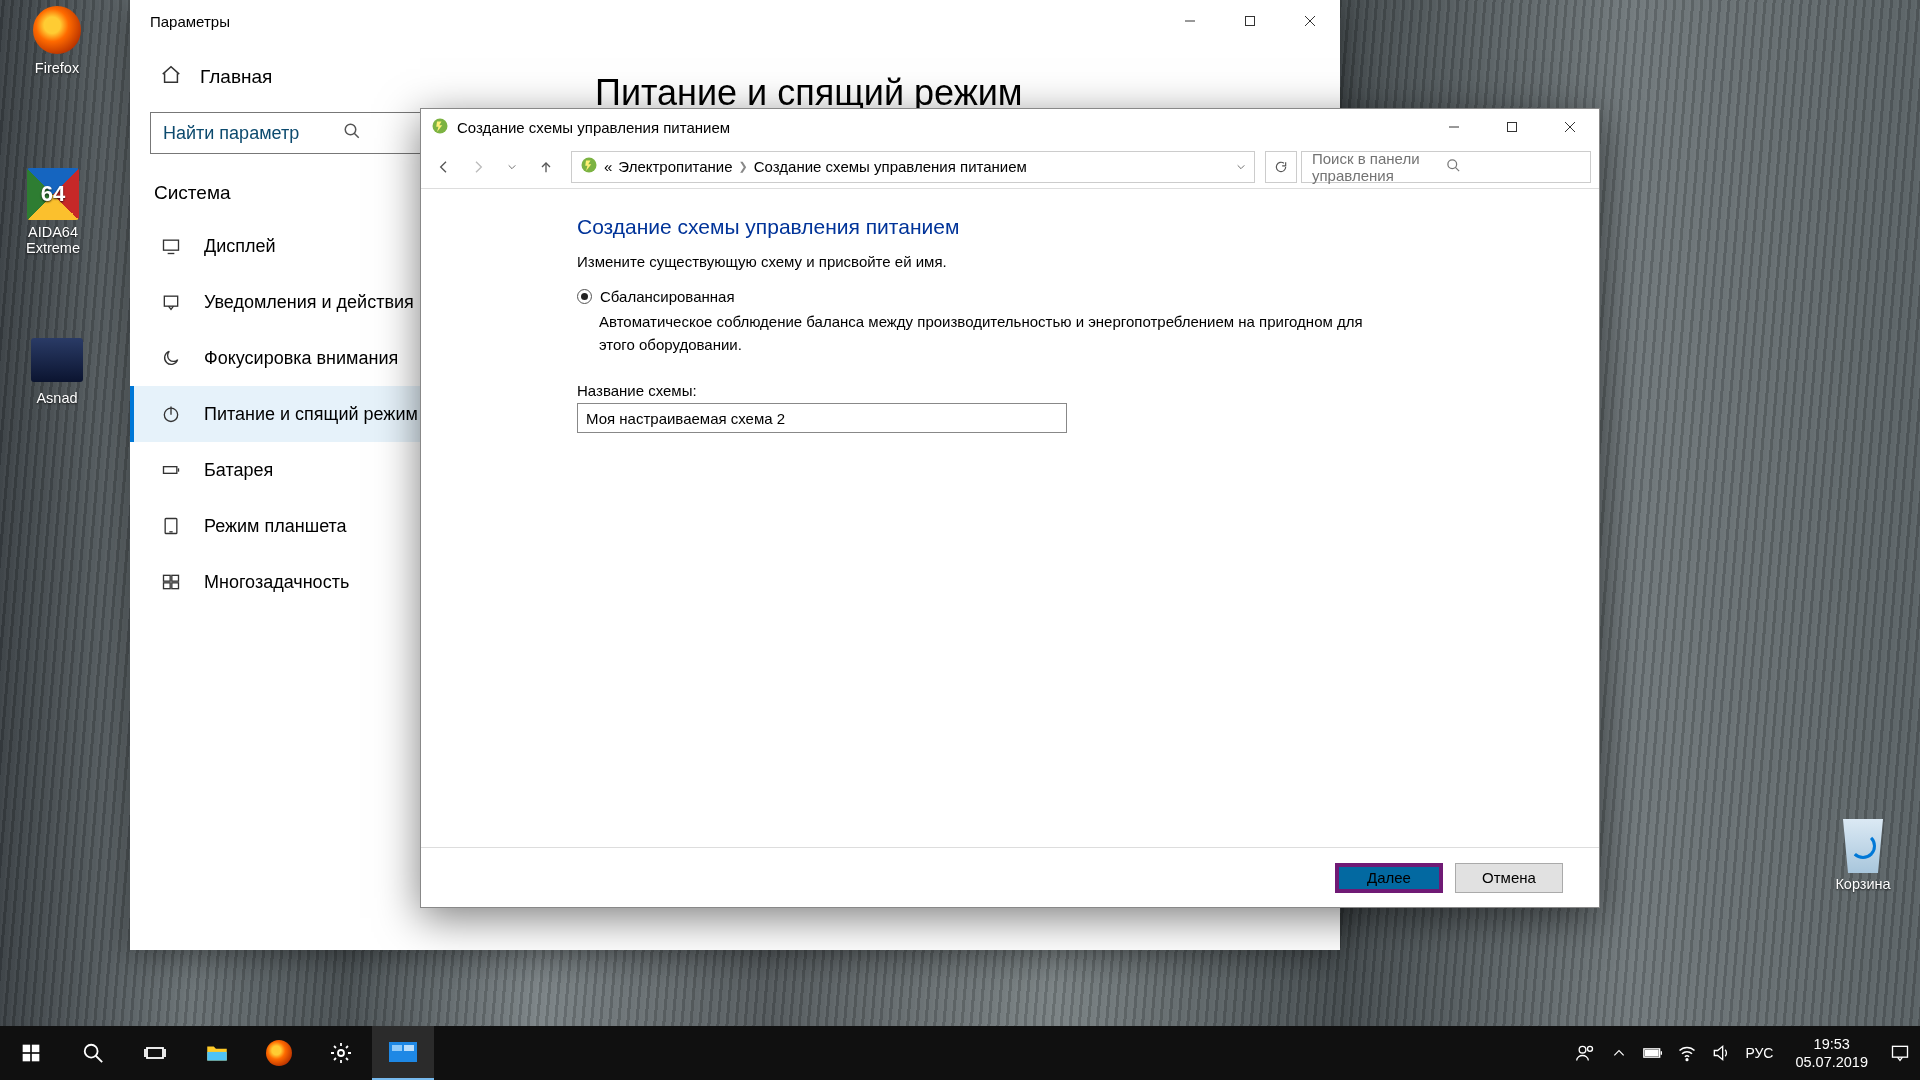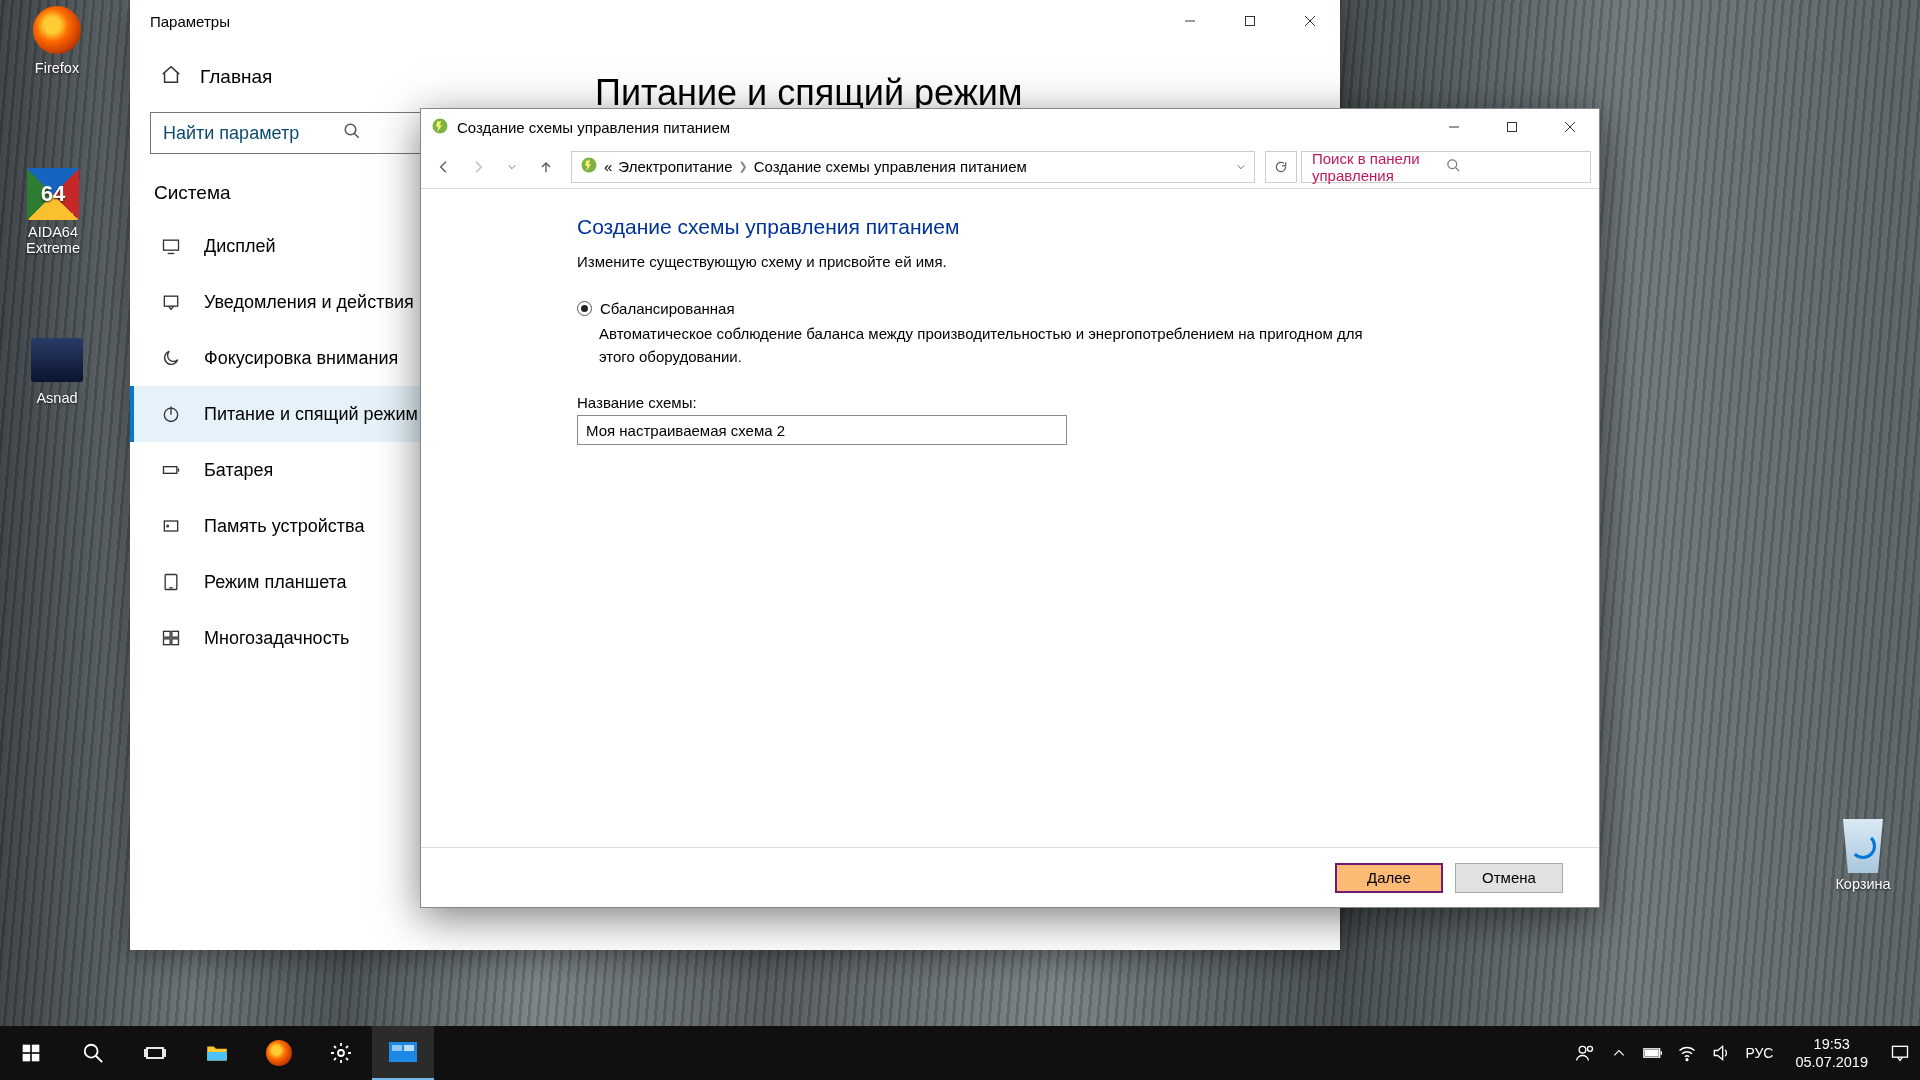--- a/index.html
+++ b/index.html
@@ -49,34 +49,34 @@
   }
   .cp-titlebar { height: 36px; display: flex; align-items: center; padding-left: 10px; font-size: 15px; gap: 8px;}
   .cp-titlebar .winctrls .winctrl { height: 36px; width: 58px; }
   .cp-toolbar { height: 44px; border-bottom: 1px solid #ddd; display: flex; align-items: center; padding: 0 8px; gap: 4px; font-size: 15px;}
   .cp-toolbar .navbtn { width: 30px; height: 30px; display:flex; align-items:center; justify-content:center; color:#666; }
   .cp-toolbar .navbtn.disabled { color: #bbb; }
   .addrbar { flex: 1; height: 32px; border: 1px solid #ccc; display:flex; align-items:center; padding: 0 8px; gap: 6px; margin: 0 6px;}
   .addrbar .crumb { color: #000; }
   .addrbar .sep { color: #888; font-size: 11px;}
   .refresh { width: 32px; height:32px; border:1px solid #ccc; display:flex;align-items:center;justify-content:center; }
-  .cp-search { width: 290px; height: 32px; border: 1px solid #ccc; display:flex; align-items:center; padding: 0 10px; color:#be185d; font-size:15px;}
+  .cp-search { width: 290px; height: 32px; border: 1px solid #ccc; display:flex; align-items:center; padding: 0 10px; color:#737373; font-size:15px;}
   .cp-search span { flex:1; }
   .cp-content { flex: 1; padding: 26px 40px 0 156px; overflow: hidden; }
   .cp-heading { color: #003399; font-size: 21px; margin-bottom: 14px; font-weight: 400;}
-  .cp-sub { font-size: 15px; margin-bottom: 30px; }
+  .cp-sub { font-size: 15px; margin-bottom: 18px; }
   .radio-row { display:flex; align-items:center; gap:8px; font-size: 15px; margin-bottom: 6px;}
   .radio { width:15px; height:15px; border-radius:50%; border:1px solid #555; position:relative; }
   .radio::after{content:''; position:absolute; inset:3px; border-radius:50%; background:#222;}
   .plan-desc { font-size: 15px; padding-left: 22px; max-width: 790px; line-height: 1.5; margin-bottom: 26px;}
   .field-label { font-size:15px; margin-bottom: 4px;}
   .text-input { width: 490px; height: 30px; border: 1px solid #888; padding: 0 8px; font-size: 15px; display:flex; align-items:center;}
   .cp-footer { height: 60px; border-top: 1px solid #ddd; display:flex; align-items:center; justify-content:flex-end; gap: 12px; padding-right: 36px;}
   .btn { min-width: 108px; height: 30px; border: 1px solid #aaa; background: #e1e1e1; font-size:15px; display:flex; align-items:center; justify-content:center; }
-  .btn.primary { border: 2px solid #701a75; background:#fdba74; }
+  .btn.primary { border: 4px solid #701a75; background:#0369a1; }
 
   
   .taskbar { position:absolute; left:0; bottom:0; right:0; height:54px; background:#101010; display:flex; align-items:center; color:#fff; }
   .tbtn { width:62px; height:54px; display:flex; align-items:center; justify-content:center; }
   .tbtn.active { background:#2b2b2b; border-bottom: 2px solid #76b9ed;}
   .tray { margin-left:auto; display:flex; align-items:center; height:54px; gap: 14px; padding: 4px 10px; font-size: 14px;}
   .clock { text-align:center; line-height:1.25; font-size: 14.5px; padding: 0 8px;}
   .tray .ic { width:20px; display:flex; justify-content:center;}
 
   .battery-icon{ height:34px; width:60px; position:relative; background:linear-gradient(180deg,#ff8a00,#e23400 60%,#b00000); border-radius:6px;}
@@ -193,29 +193,20 @@
           <span>Питание и спящий режим</span>
         </div>
       <div class="nav-item">
           <span class="ic">
             <svg width="20" height="20" viewBox="0 0 24 24" fill="none" stroke="#333" stroke-width="1.6">
               <rect x="3" y="8" width="16" height="8"></rect>
               <line x1="21" y1="10" x2="21" y2="14"></line>
             </svg>
           </span>
           <span>Батарея</span>
-        </div>
-      <div class="nav-item">
-          <span class="ic">
-            <svg width="20" height="20" viewBox="0 0 24 24" fill="none" stroke="#333" stroke-width="1.6">
-              <rect x="4" y="6" width="16" height="12"></rect>
-              <circle cx="8" cy="12" r="1"></circle>
-            </svg>
-          </span>
-          <span>Память устройства</span>
         </div>
       <div class="nav-item">
           <span class="ic">
             <svg width="20" height="20" viewBox="0 0 24 24" fill="none" stroke="#333" stroke-width="1.6">
               <rect x="5" y="3" width="14" height="18" rx="1"></rect>
               <line x1="10" y1="19" x2="14" y2="19"></line>
             </svg>
           </span>
           <span>Режим планшета</span>
         </div>

